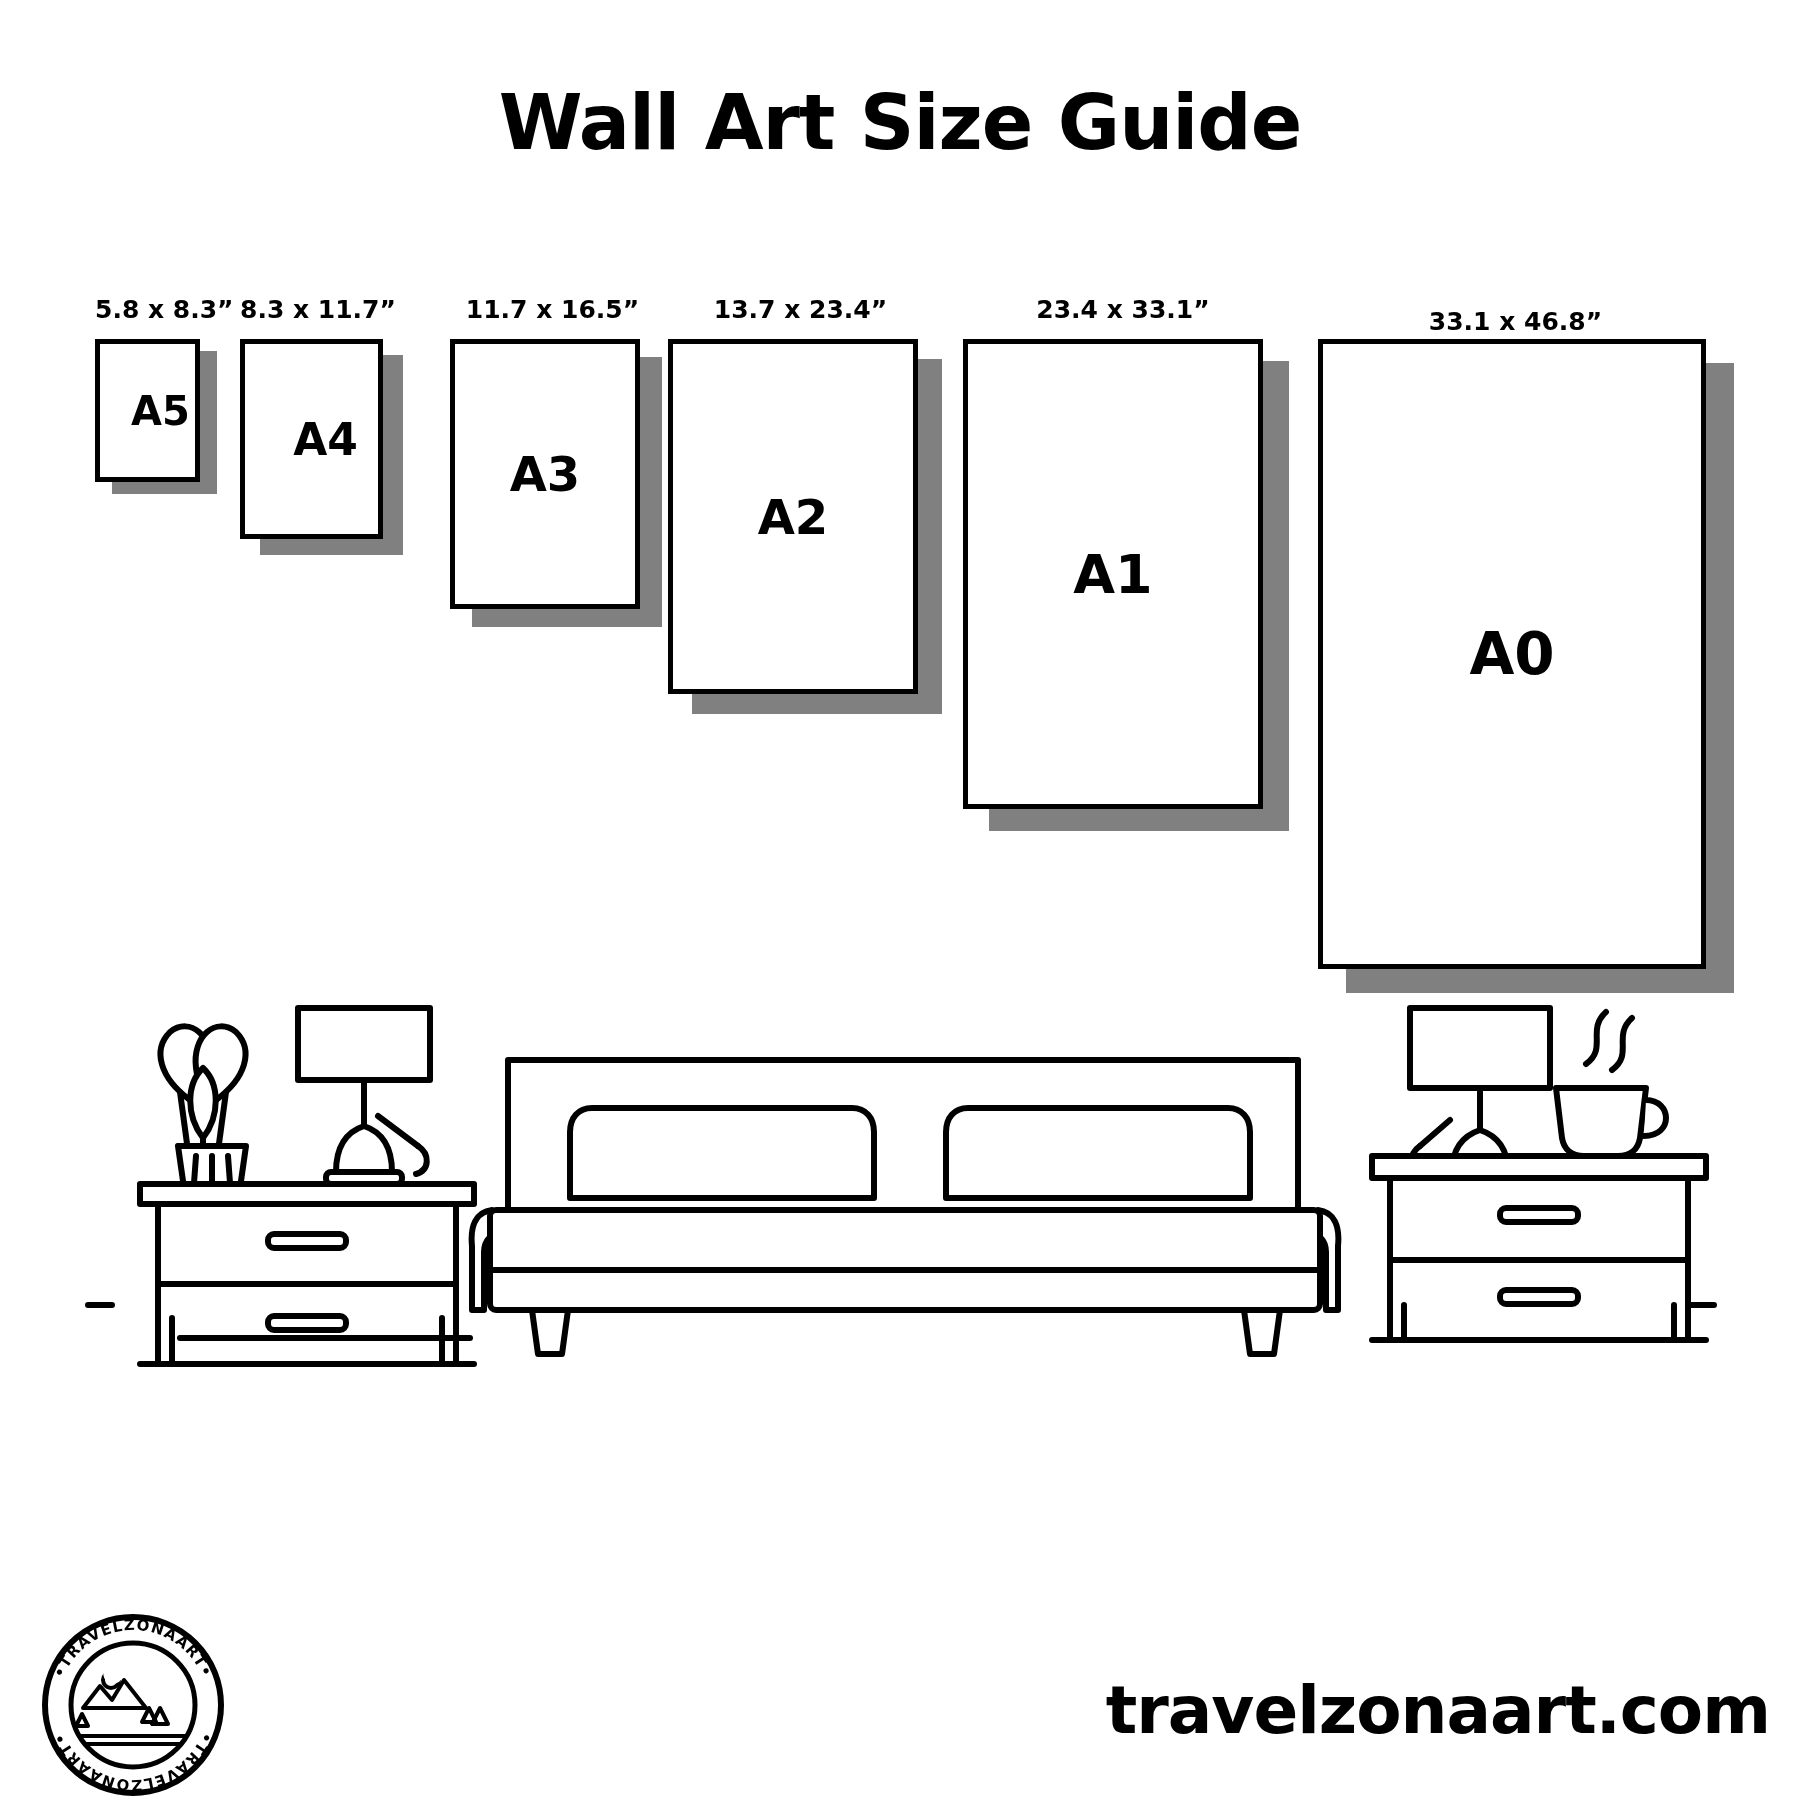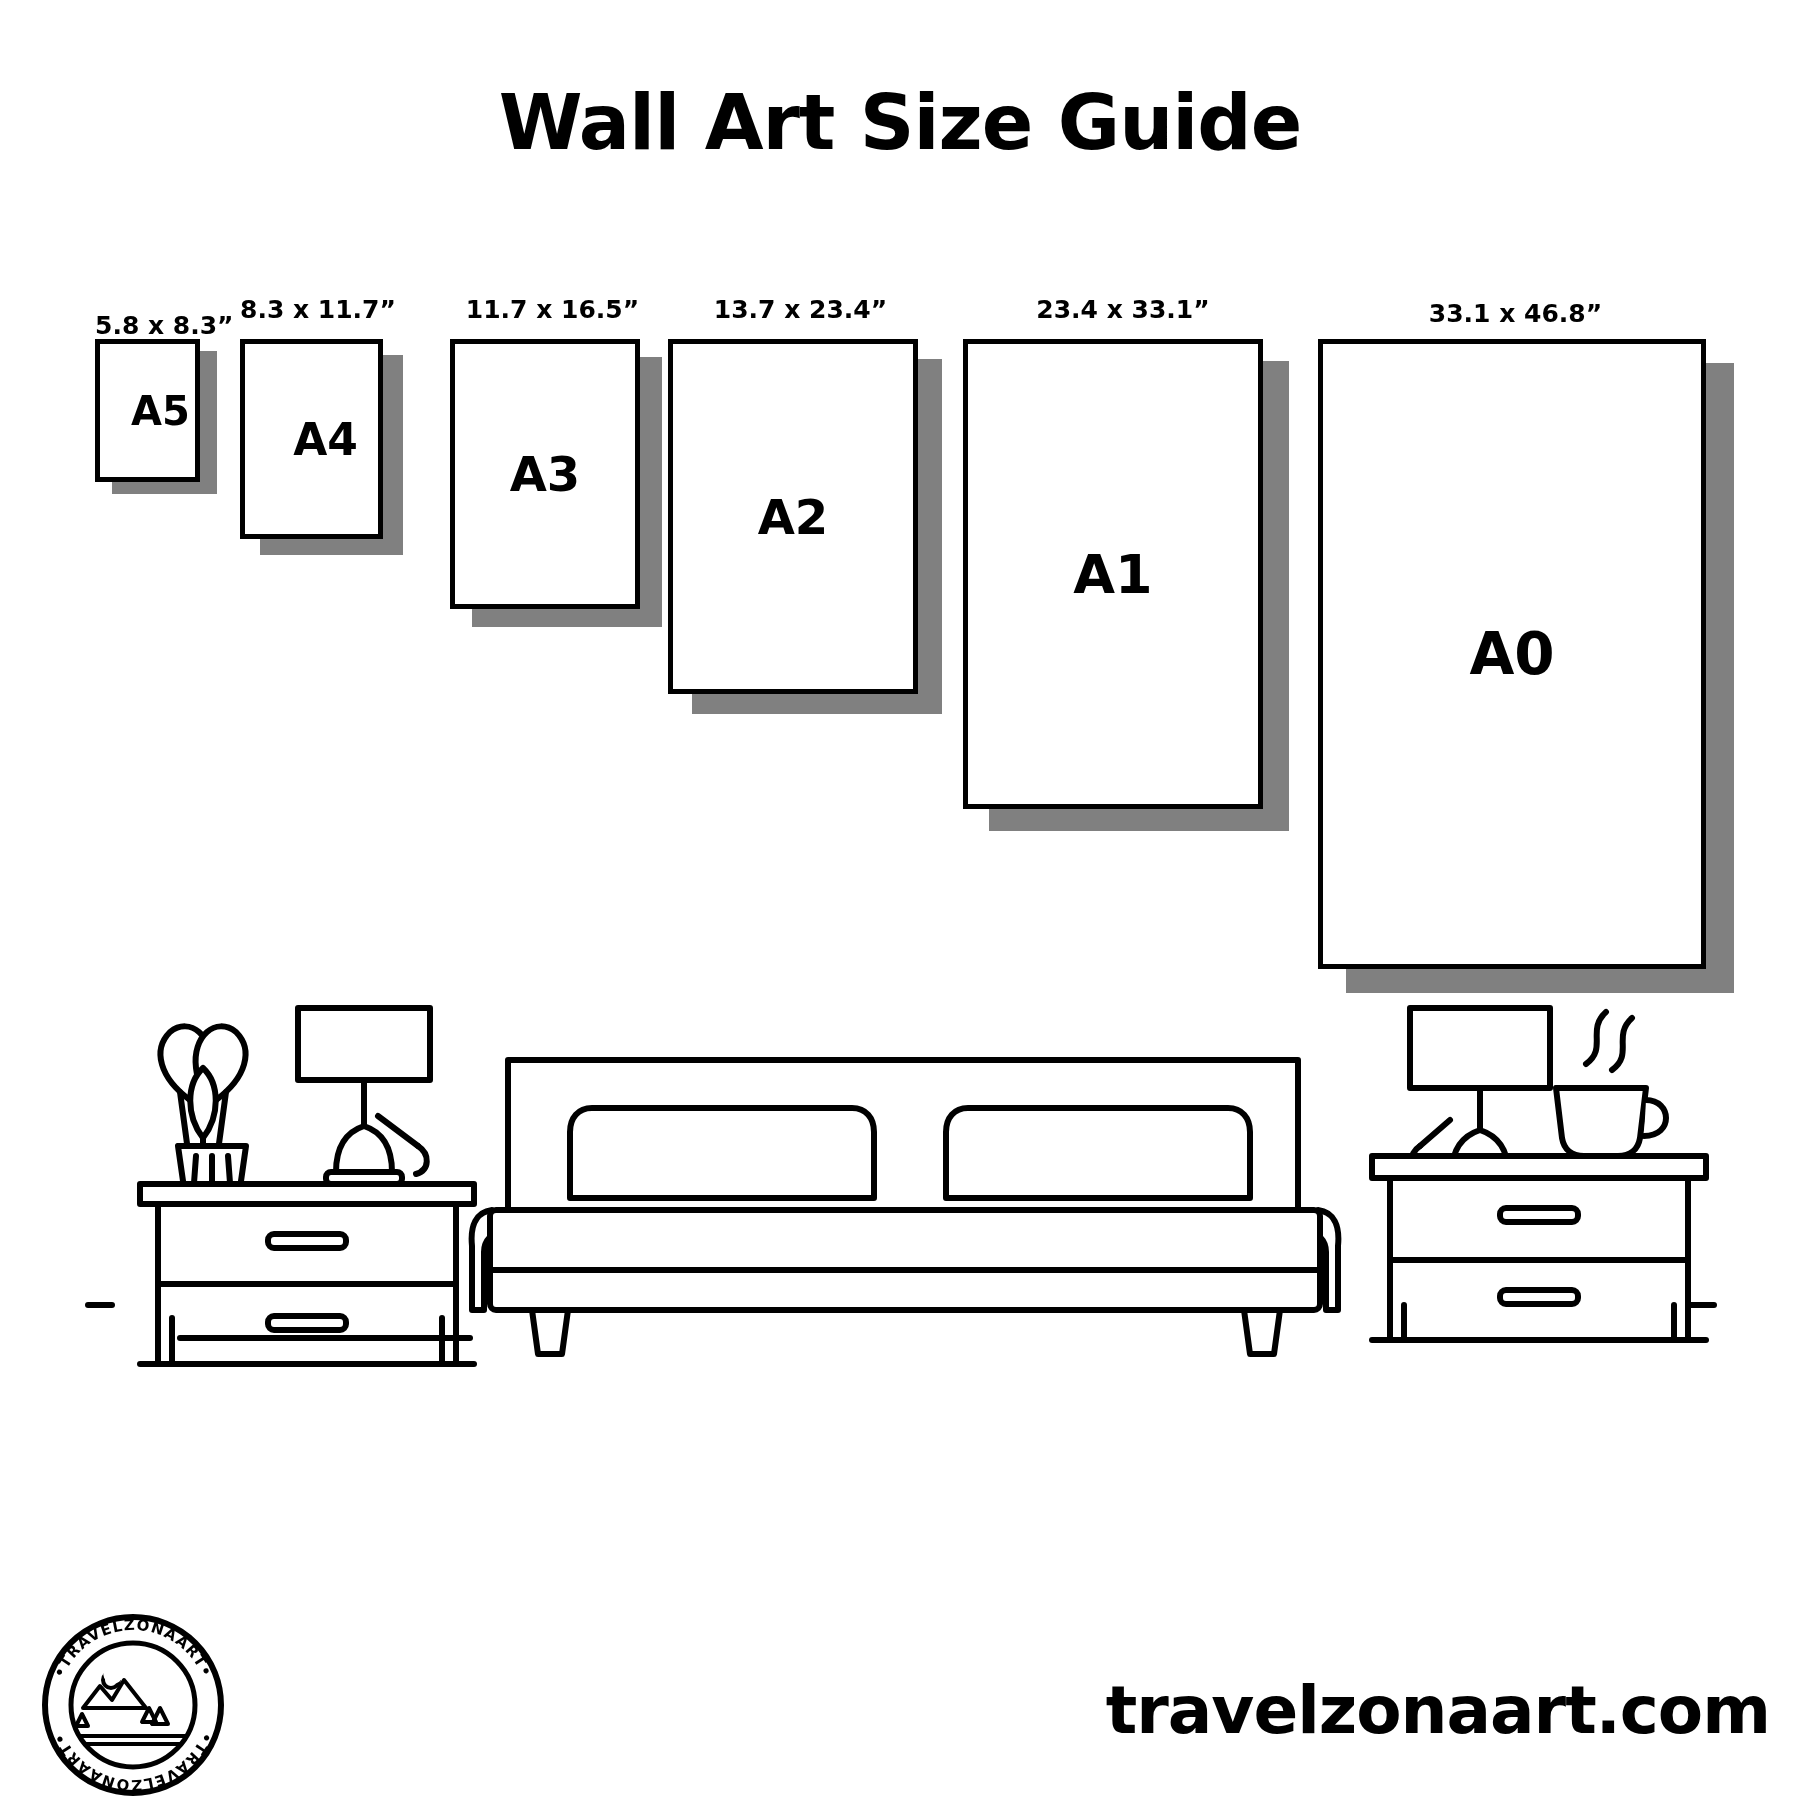--- a/index.html
+++ b/index.html
@@ -95,21 +95,21 @@
   }
 </style>
 </head>
 <body>
 
 <div id="page-title">Wall Art Size Guide</div>
 
 <div id="frames-row">
 
   <div class="frame-group" style="left:95px; top:295px; width:120px;">
-    <div class="frame-dims" style="top:16px;">5.8 x 8.3”</div>
+    <div class="frame-dims" style="top:0px;">5.8 x 8.3”</div>
     <div class="frame-shadow" style="left:17px; top:56px; width:105px; height:143px;"></div>
     <div class="frame-box" style="left:0px; top:44px; width:105px; height:143px;padding-left:26px;">
       <span class="frame-label" style="font-size:40px;">A5</span>
     </div>
   </div>
 
   <div class="frame-group" style="left:240px; top:295px; width:155px;">
     <div class="frame-dims" style="top:0px;">8.3 x 11.7”</div>
     <div class="frame-shadow" style="left:20px; top:60px; width:143px; height:200px;"></div>
     <div class="frame-box" style="left:0px; top:44px; width:143px; height:200px;padding-left:28px;">
@@ -135,21 +135,21 @@
 
   <div class="frame-group" style="left:963px; top:295px; width:320px;">
     <div class="frame-dims" style="top:0px;">23.4 x 33.1”</div>
     <div class="frame-shadow" style="left:26px; top:66px; width:300px; height:470px;"></div>
     <div class="frame-box" style="left:0px; top:44px; width:300px; height:470px;">
       <span class="frame-label" style="font-size:54px;">A1</span>
     </div>
   </div>
 
   <div class="frame-group" style="left:1318px; top:295px; width:395px;">
-    <div class="frame-dims" style="top:4px;text-align:center;">33.1 x 46.8”</div>
+    <div class="frame-dims" style="top:12px;text-align:center;">33.1 x 46.8”</div>
     <div class="frame-shadow" style="left:28px; top:68px; width:388px; height:630px;"></div>
     <div class="frame-box" style="left:0px; top:44px; width:388px; height:630px;">
       <span class="frame-label" style="font-size:58px;">A0</span>
     </div>
   </div>
 </div>
 
 <div id="scene">
 <svg width="1800" height="420" viewBox="0 0 1800 420" fill="none" xmlns="http://www.w3.org/2000/svg">
   <g stroke="#000000" stroke-width="6" fill="#ffffff" stroke-linejoin="round" stroke-linecap="round">

